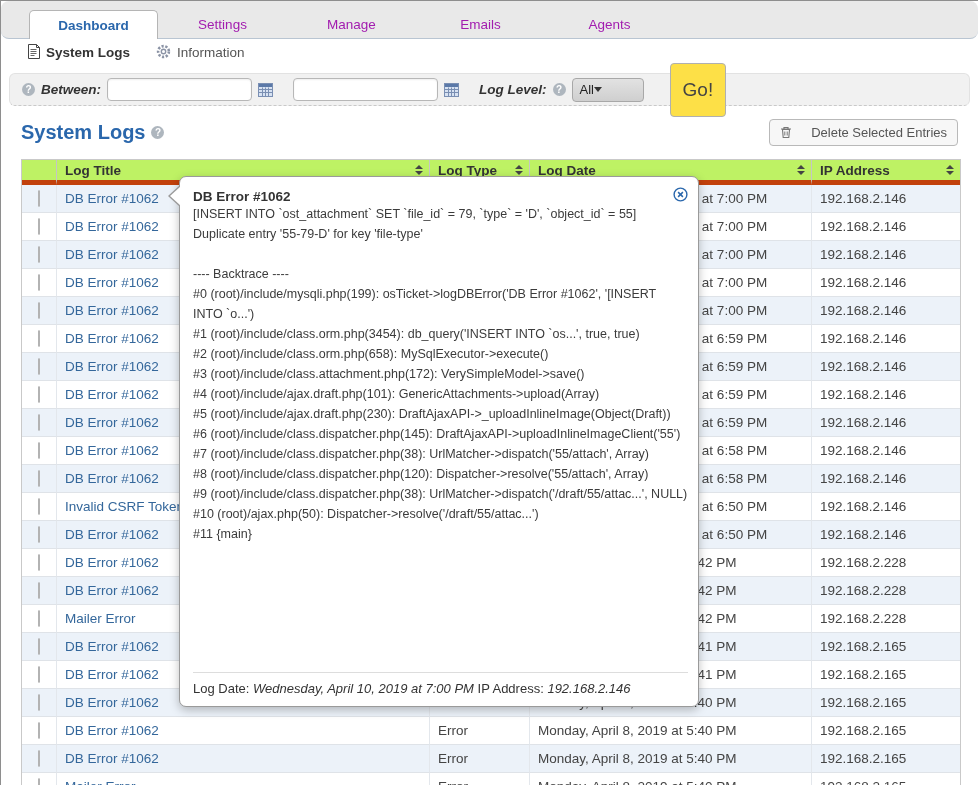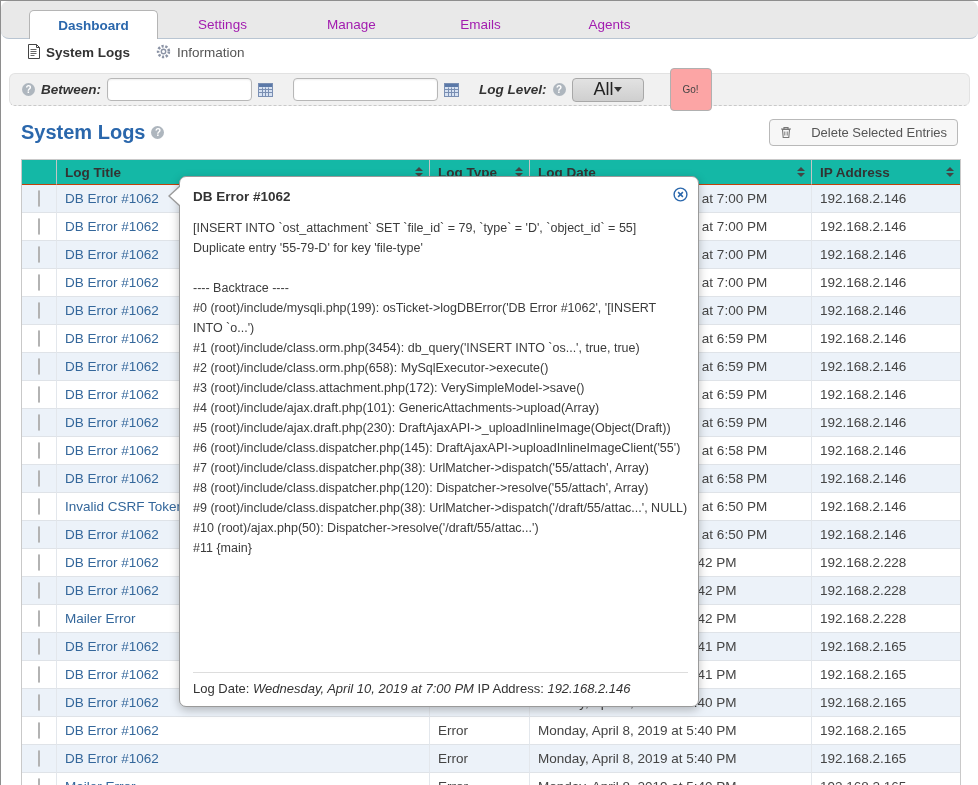--- a/index.html
+++ b/index.html
@@ -15,54 +15,54 @@
   
   .subnav { height:27px; background:#fff; display:flex; align-items:center; padding-left:26px; gap:26px; }
   .subnav-item { display:flex; align-items:center; gap:6px; font-size:13.5px; color:#555; cursor:pointer; }
   .subnav-item.active { font-weight:bold; color:#333; }
 
   
   .filterbar { margin:7px 8px 0; height:33px; background:#f1f1f1; border:1px solid #e2e2e2; border-bottom:1px dashed #c9c9c9; border-radius:6px; display:flex; align-items:center; padding:0 12px; gap:6px; }
   .lbl { font-size:13.5px; font-weight:bold; color:#333;font-style:italic; }
   .help { width:13px; height:13px; border-radius:50%; background:#aeb6be; color:#fff; font-size:10px; font-weight:bold; display:inline-flex; align-items:center; justify-content:center; flex:0 0 auto; }
   .txt-input { width:145px; height:23px; border:1px solid #b7b7b7; border-radius:4px; background:#fff; padding:0 6px; font-size:13px; box-shadow:inset 0 1px 2px rgba(0,0,0,.07); }
-  .selectbox { width:72px; height:24px; border:1px solid #a8a8a8; border-radius:4px; background:linear-gradient(#e2e2e2,#cfcfcf); display:inline-flex; align-items:center; justify-content:center; padding:0 7px; font-size:18px; color:#222; cursor:pointer; }
+  .selectbox { width:72px; height:24px; border:1px solid #a8a8a8; border-radius:4px; background:linear-gradient(#e2e2e2,#cfcfcf); display:inline-flex; align-items:center; justify-content:flex-start; padding:0 7px; font-size:13px; color:#222; cursor:pointer; }
   .selectbox .caret { width:0; height:0; border-left:4px solid transparent; border-right:4px solid transparent; border-top:5px solid #333; }
-  .btn { border:1px solid #b0b0b0; border-radius:4px; background:#fca5a5; font-size:10px; color:#444; padding:15px 12px; cursor:pointer; }
+  .btn { border:1px solid #b0b0b0; border-radius:4px; background:#fde047; font-size:19px; color:#444; padding:15px 12px; cursor:pointer; }
   .sp8 { width:8px; } .sp14 { width:14px; }
 
   
   .content { padding:13px 20px 0; }
   .headrow { display:flex; align-items:center; justify-content:space-between; }
   .page-title { font-size:20px; font-weight:bold; color:#2a67ac; display:flex; align-items:center; gap:6px; }
   .del-btn { border:1px solid #b9b9b9; border-radius:4px; background:#f7f7f7; height:27px; display:inline-flex; align-items:center; gap:19px; padding:0 10px; font-size:13px; color:#555; cursor:pointer; }
 
   
   table { margin-top:13px; width:938px; border-collapse:separate; border-spacing:0; table-layout:fixed; border:1px solid #c9c9c9; }
-  th { background:#14b8a6; border-bottom:1px solid #c2410c; border-right:1px solid #c5c5c5; font-size:13.5px; color:#333; text-align:left; height:25px; padding:0 6px 0 8px; }
+  th { background:#bef264; border-bottom:5px solid #c2410c; border-right:1px solid #c5c5c5; font-size:13.5px; color:#333; text-align:left; height:25px; padding:0 6px 0 8px; }
   th:last-child { border-right:none; }
   th .th-inner { display:flex; align-items:center; justify-content:space-between; cursor:pointer; }
   td { height:28px; border-bottom:1px solid #dfe3e8; border-right:1px solid #e3e7ec; font-size:13.5px; color:#444; padding:0 6px 0 8px; overflow:hidden; white-space:nowrap; }
   td:last-child { border-right:none; }
   tr.alt td { background:#ecf2f9; }
   td.ck, th.ck { text-align:center; padding:0; }
   a.log-link { color:#34679b; text-decoration:none; cursor:pointer; }
   .checkbox { width:13px; height:13px; margin:0 auto; border:1px solid #b3b3b3; border-radius:3px; background:linear-gradient(#fdfdfd,#e9e9e9); box-shadow:inset 0 1px 1px rgba(0,0,0,.08); cursor:pointer; }
   .sort { display:inline-flex; flex-direction:column; gap:2px; }
   .sort .up { width:0; height:0; border-left:4px solid transparent; border-right:4px solid transparent; border-bottom:4px solid #444; }
   .sort .dn { width:0; height:0; border-left:4px solid transparent; border-right:4px solid transparent; border-top:4px solid #444; }
 
   
   .popup { position:absolute; left:178px; top:175px; width:520px; height:531px; background:#fff; border:1px solid #9a9a9a; border-radius:7px; box-shadow:0 3px 10px rgba(0,0,0,.25); z-index:10; padding:12px 10px 10px 13px; display:flex; flex-direction:column; }
   .popup::before { content:""; position:absolute; left:-12px; top:8px; border-top:11px solid transparent; border-bottom:11px solid transparent; border-right:12px solid #9a9a9a; }
   .popup::after { content:""; position:absolute; left:-10px; top:9px; border-top:10px solid transparent; border-bottom:10px solid transparent; border-right:11px solid #fff; }
   .popup-head { display:flex; align-items:flex-start; justify-content:space-between; }
   .popup-title { font-size:13.5px; font-weight:bold; color:#333; }
   .popup-close { cursor:pointer; line-height:0; margin-top:-2px; }
-  .popup-body { margin-top:14px; font-size:12.5px; line-height:20px; color:#3b3b3b; overflow:hidden; word-wrap:break-word; }
+  .popup-body { font-size:12.5px; line-height:20px; color:#3b3b3b; overflow:hidden; word-wrap:break-word; }
   .popup-body .line { min-height:20px; }
   .blank-line { height:20px; }
   .popup-foot { margin-top:auto; border-top:1px solid #ddd; padding-top:8px; font-size:13px; color:#333; }
   .popup-foot b { font-weight:normal; }
   .popup-foot i { font-style:italic; }
 </style>
 </head>
 <body>
 
 <div class="window">

